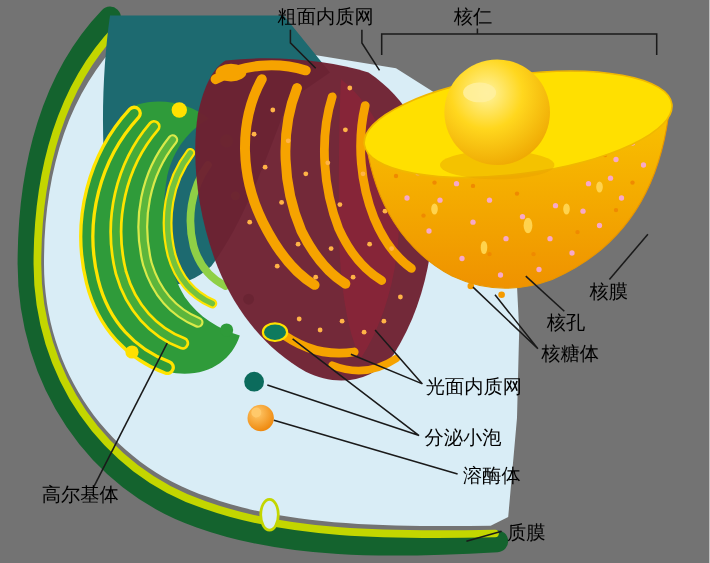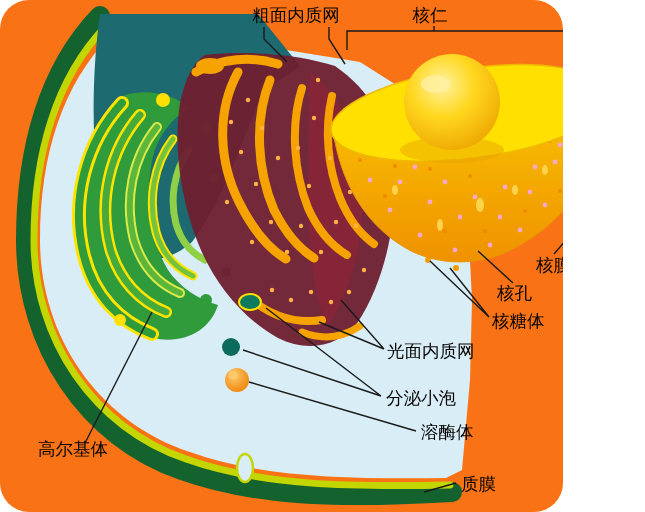--- a/index.html
+++ b/index.html
@@ -1,17 +1,17 @@
 <!DOCTYPE html>
 <html><head>
 <meta charset="utf-8">
 <style>
   html,body{margin:0;padding:0;background:#fff;}
-  .stage{position:relative;width:563px;height:512px;background:#f97316;overflow:hidden;
-         font-family:"Liberation Sans", sans-serif;border-radius:29px;}
+  .stage{position:relative;width:645px;height:512px;background:#737373;overflow:hidden;
+         font-family:"Liberation Sans", sans-serif;}
   svg{display:block;}
   text.lbl{font-family:"Liberation Sans", sans-serif;font-size:17.5px;fill:#000;}
   .leader{stroke:#1a1a1a;stroke-width:1.4;fill:none;}
 </style>
 </head>
 <body>
 
 <div class="stage">
 <svg width="645" height="512" viewBox="0 0 645 512">
   <defs>

